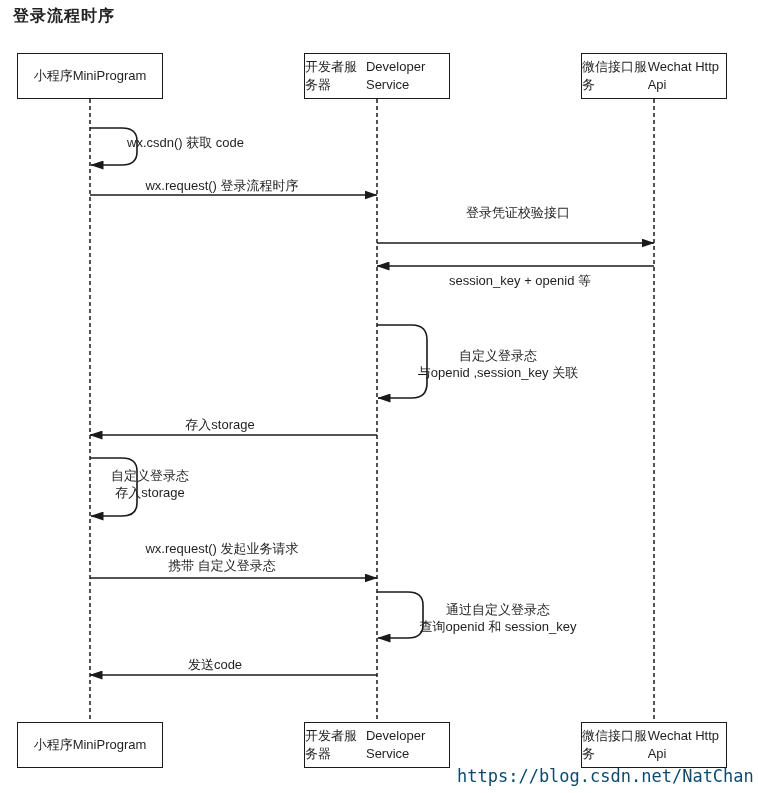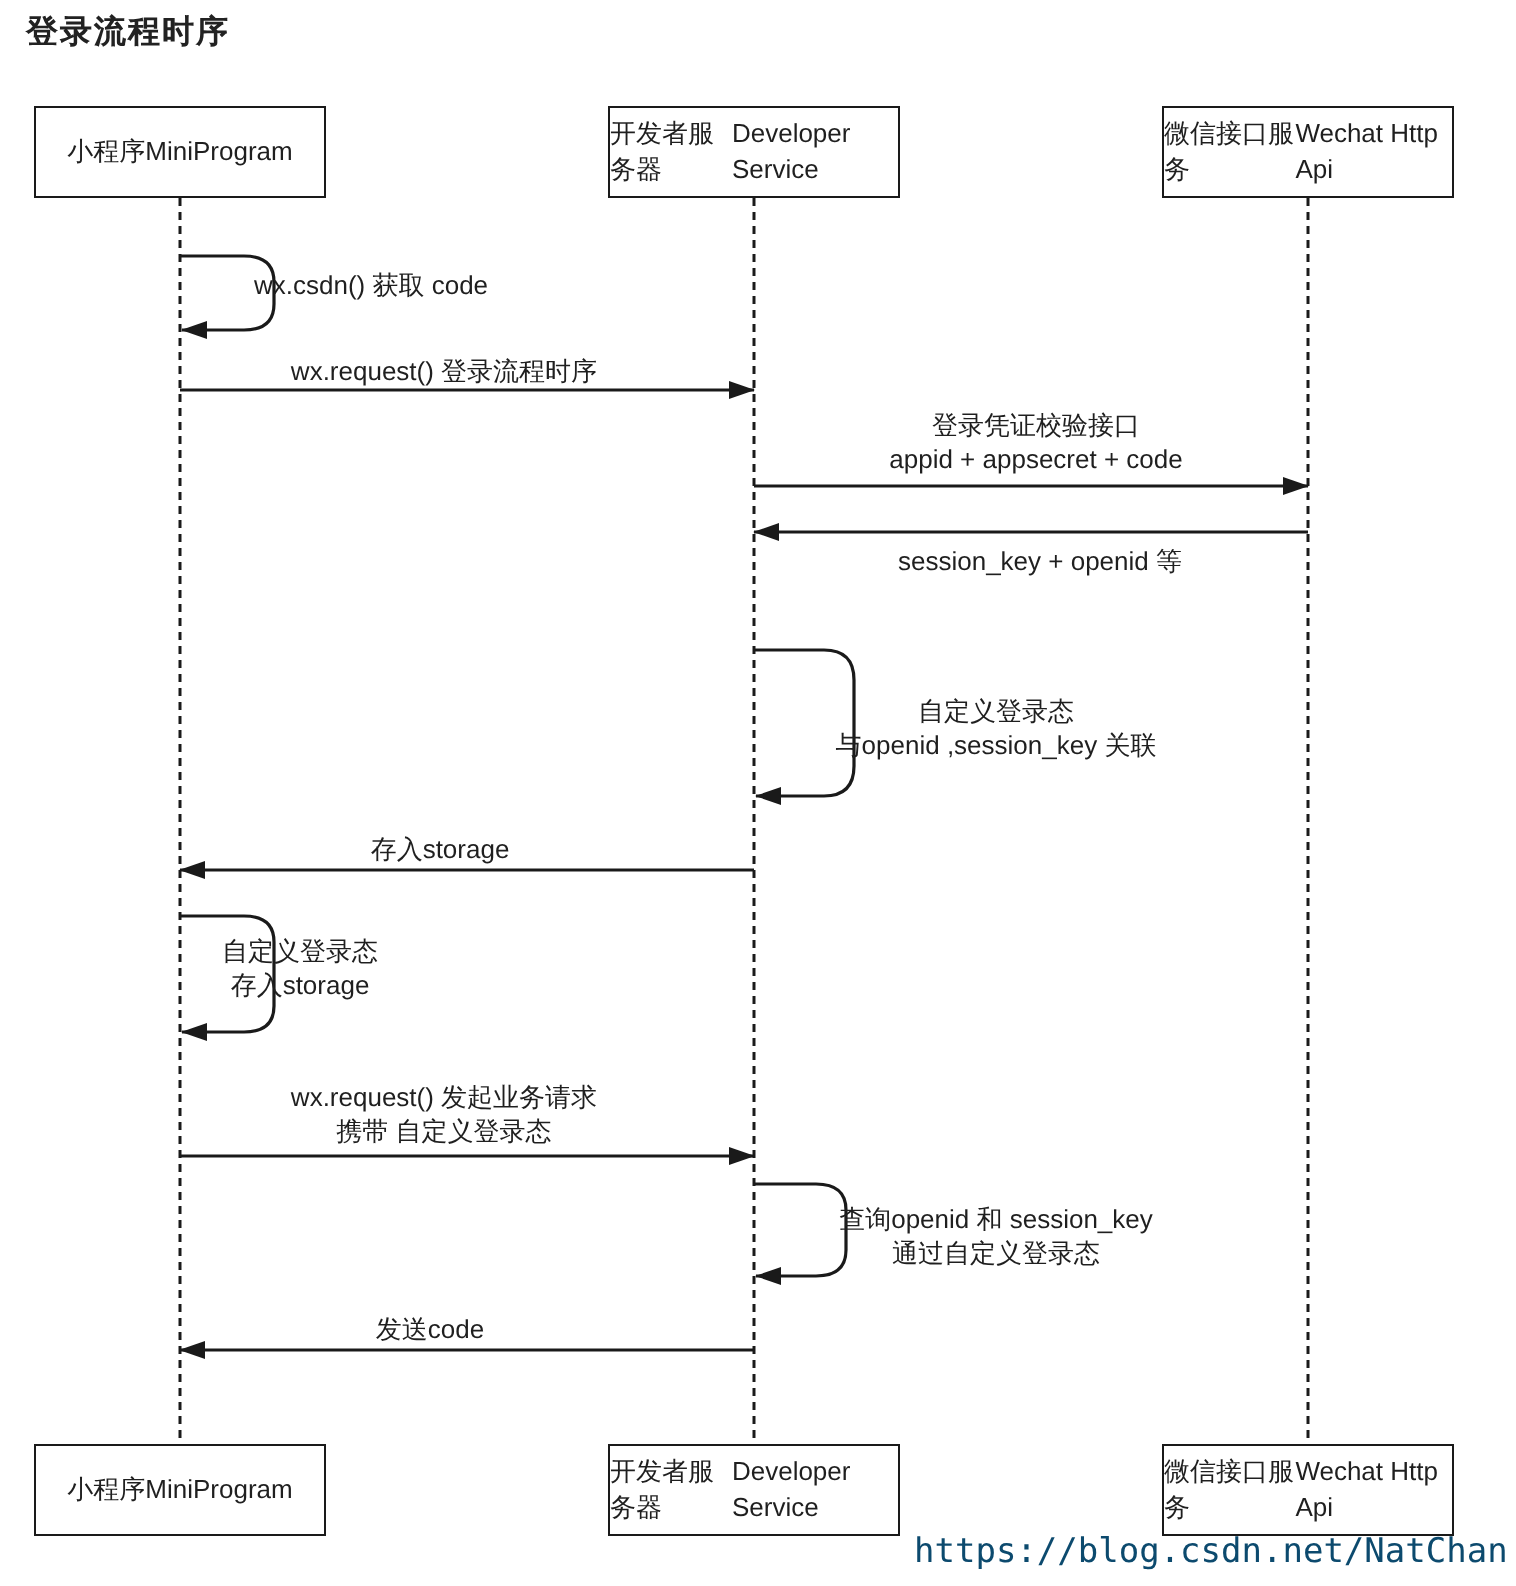--- a/index.html
+++ b/index.html
@@ -139,21 +139,20 @@
   <div class="lbl lbl-left" style="left:127px; top:134px;">
     <span>wx.csdn() 获取 code</span>
   </div>
 
   <div class="lbl" style="left:222px; top:177px;">
     <span>wx.request() 登录流程时序</span>
   </div>
 
   <div class="lbl" style="left:518px; top:204px;">
     <span>登录凭证校验接口</span>
-    <span>appid + appsecret + code</span>
   </div>
 
   <div class="lbl" style="left:520px; top:272px;">
     <span>session_key + openid 等</span>
   </div>
 
   <div class="lbl" style="left:498px; top:347px;">
     <span>自定义登录态</span>
     <span>与openid ,session_key 关联</span>
   </div>
@@ -166,22 +165,22 @@
     <span>自定义登录态</span>
     <span>存入storage</span>
   </div>
 
   <div class="lbl" style="left:222px; top:540px;">
     <span>wx.request() 发起业务请求</span>
     <span>携带 自定义登录态</span>
   </div>
 
   <div class="lbl" style="left:498px; top:601px;">
+    <span>通过自定义登录态</span>
     <span>查询openid 和 session_key</span>
-    <span>通过自定义登录态</span>
   </div>
 
   <div class="lbl" style="left:215px; top:656px;">
     <span>发送code</span>
   </div>
 
   <div class="watermark">https://blog.csdn.net/NatChan</div>
 
 </div>
 

